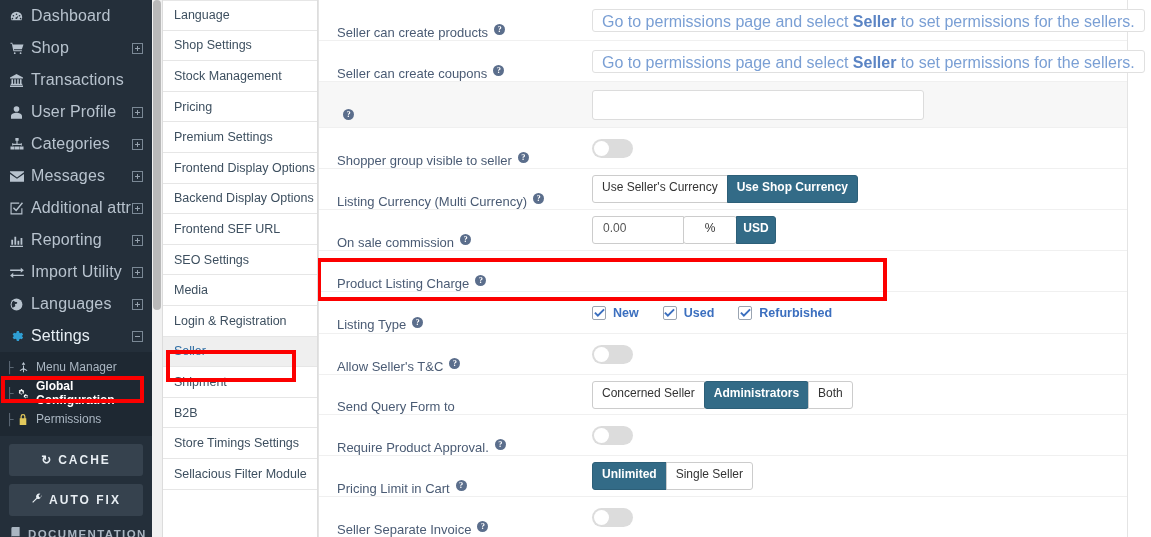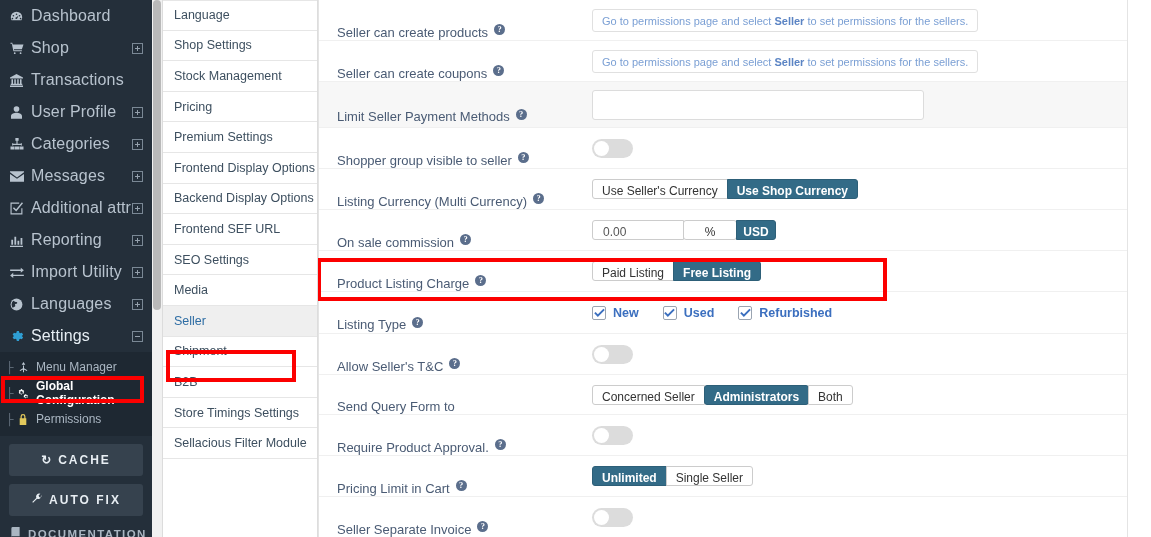--- a/index.html
+++ b/index.html
@@ -160,21 +160,21 @@
     font-size: 8.5px; font-weight: bold; line-height: 1;
     margin-left: 6px; margin-bottom: 5px;
     font-family: "Liberation Serif", serif;
   }
   .fctl { flex: 1 1 auto; display: flex; align-items: center; }
 
   .note-input {
     height: 23px; line-height: 23px;
     border: 1px solid #e0e0e0; border-radius: 3px;
     background: #fff;
-    color: #7a9fd4; font-size: 11px;
+    color: #7a9fd4; font-size: 16px;
     padding: 0 9px;
     white-space: nowrap;
   }
   .note-input b { color: #5b84c4; }
   .text-input {
     width: 332px; height: 30px;
     border: 1px solid #dcdcdc; border-radius: 3px;
     background: #fff;
   }
 
@@ -183,21 +183,21 @@
     background: #dcdcdc; position: relative;
   }
   .toggle .knob {
     position: absolute; top: 2px; left: 2px;
     width: 15px; height: 15px; border-radius: 50%;
     background: #fff;
   }
 
   .btngroup { display: flex; align-items: stretch; }
   .btn {
-    height: 20px; line-height: 22px;
+    height: 28px; line-height: 22px;
     padding: 0 9px;
     font-size: 12px;
     border: 1px solid #ccc;
     background: #fff; color: #333;
     margin-right: -1px;
     border-radius: 3px;
     white-space: nowrap;
   }
   .btn:first-child { border-radius: 3px 0 0 3px; }
   .btn:last-child { border-radius: 0 3px 3px 0; margin-right: 0; }
@@ -420,20 +420,23 @@
       </div>
     <div class="menucol-row">
         <span>Frontend SEF URL</span>
       </div>
     <div class="menucol-row">
         <span>SEO Settings</span>
       </div>
     <div class="menucol-row">
         <span>Media</span>
       </div>
+    <div class="menucol-row">
+        <span>Login &amp; Registration</span>
+      </div>
     <div class="menucol-row active">
         <span>Seller</span>
       </div>
     <div class="menucol-row">
         <span>Shipment</span>
       </div>
     <div class="menucol-row">
         <span>B2B</span>
       </div>
     <div class="menucol-row">
@@ -464,21 +467,20 @@
           <span>Seller can create coupons</span>
           <span class="help">?</span>
         </div>
         <div class="fctl">
           <div class="note-input"><span>Go to permissions page and select </span><b>Seller</b><span> to set permissions for the sellers.</span></div>
         </div>
       </div>
 
       <div class="frow shaded tall">
         <div class="flabel">
-          <span>Limit Seller Payment Methods</span>
           <span class="help">?</span>
         </div>
         <div class="fctl">
           <input class="text-input" type="text" value="" style="">
         </div>
       </div>
 
       <div class="frow">
         <div class="flabel">
           <span>Shopper group visible to seller</span>
@@ -515,26 +517,20 @@
             <div class="btn unit">%</div>
             <div class="btn cur on">USD</div>
           </div>
         </div>
       </div>
 
       <div class="frow">
         <div class="flabel">
           <span>Product Listing Charge</span>
           <span class="help">?</span>
-        </div>
-        <div class="fctl">
-          <div class="btngroup">
-            <div class="btn">Paid Listing</div>
-            <div class="btn on">Free Listing</div>
-          </div>
         </div>
       </div>
 
       <div class="frow tall" style="min-height:42px;">
         <div class="flabel">
           <span>Listing Type</span>
           <span class="help">?</span>
         </div>
         <div class="fctl">
           <div class="chk-group">

